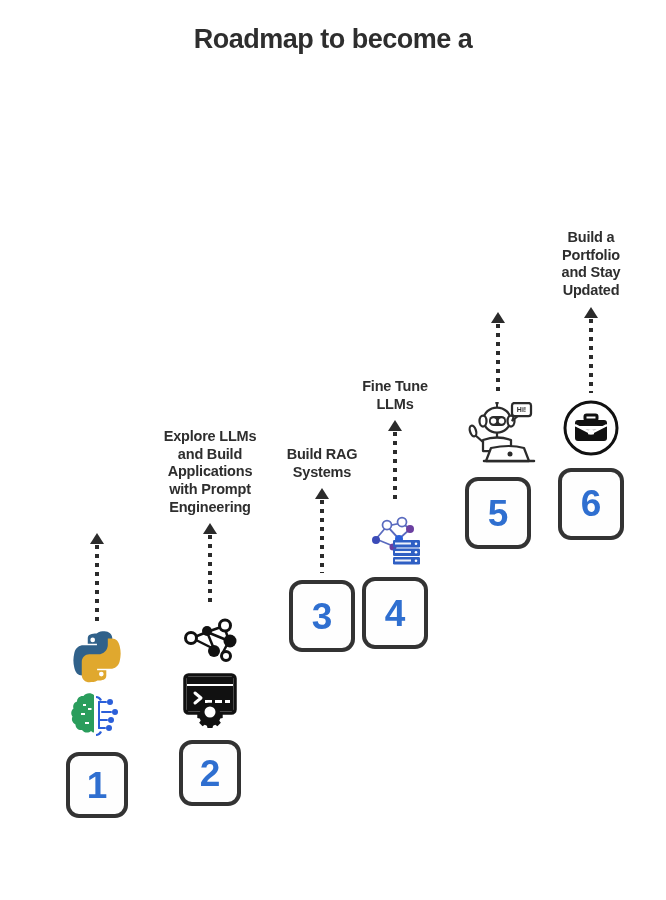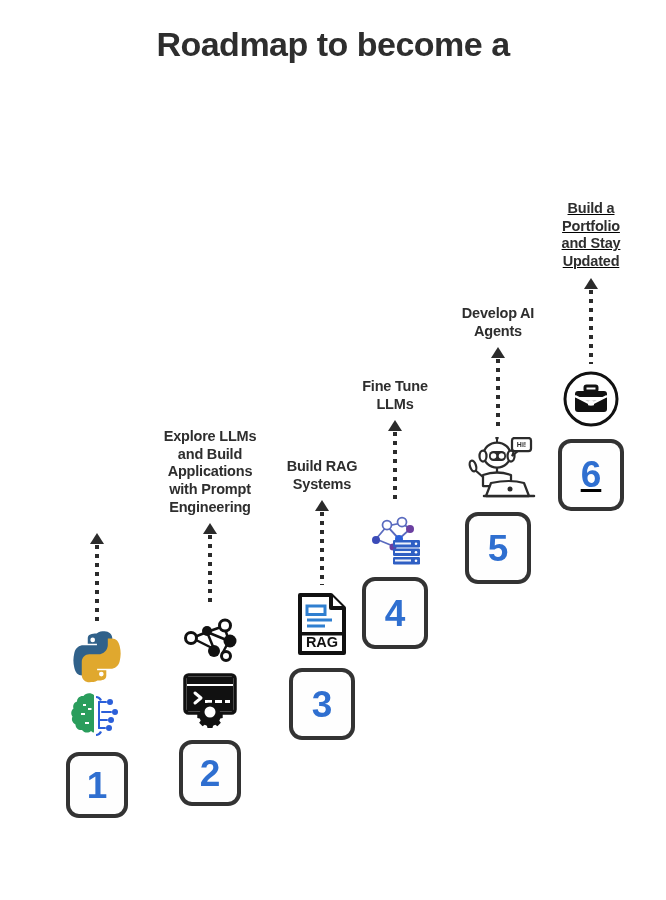--- a/index.html
+++ b/index.html
@@ -18,21 +18,21 @@
 
   
   #title-block {
     position: absolute;
     top: 20px;
     left: 0;
     width: 666px;
     text-align: center;
   }
   .title-line {
-    font-size: 34px;
+    font-size: 27px;
     font-weight: bold;
     color: #2e2e2e;
     letter-spacing: -0.5px;
     line-height: 1.42;
     white-space: nowrap;
   }
   .title-accent { color: #2d6fd1; }
 
   
   .step {
@@ -93,24 +93,24 @@
   .num-text {
     font-size: 37px;
     font-weight: bold;
     color: #2f6fd0;
     line-height: 1;
   }
 
   
   #step-1 { left: 22px;  top: 526px; }
   #step-2 { left: 135px; top: 428px; justify-content: center; }
-  #step-3 { left: 247px; top: 458px; }
+  #step-3 { left: 247px; top: 446px; }
   #step-4 { left: 320px; top: 378px; }
   #step-5 { left: 423px; top: 305px; }
-  #step-6 { left: 516px; top: 200px; text-decoration: underline; }
+  #step-6 { left: 516px; top: 229px; }
 
   #step-1 .arrow-shaft { height: 78px; }
   #step-2 .arrow-shaft { height: 72px; }
   #step-3 .arrow-shaft { height: 73px; }
   #step-4 .arrow-shaft { height: 70px; }
   #step-5 .arrow-shaft { height: 72px; }
   #step-6 .arrow-shaft { height: 74px; }
 </style>
 </head>
 <body>
@@ -212,33 +212,20 @@
     <span class="num-text">2</span>
   </div>
 </div>
 
 <div class="step" id="step-3">
   <div class="step-label">Build RAG
 Systems</div>
   <div class="arrow">
     <div class="arrow-head"></div>
     <div class="arrow-shaft"></div>
-  </div>
-  <div class="icon-stack">
-    <span>
-      <svg width="56" height="66" viewBox="0 0 112 132">
-        <path d="M12 8 h62 l26 26 v90 h-88 z" fill="#ffffff" stroke="#111111" stroke-width="8" stroke-linejoin="round"></path>
-        <path d="M74 8 v26 h26" fill="#ffffff" stroke="#111111" stroke-width="8" stroke-linejoin="round"></path>
-        <rect x="26" y="30" width="36" height="17" fill="none" stroke="#2f7fd0" stroke-width="6"></rect>
-        <rect x="26" y="55" width="50" height="6" fill="#2f7fd0"></rect>
-        <rect x="26" y="67" width="36" height="6" fill="#2f7fd0"></rect>
-        <rect x="10" y="82" width="92" height="7" fill="#111111"></rect>
-        <text x="56" y="112" font-family="Liberation Sans, sans-serif" font-size="29" font-weight="bold" fill="#111111" text-anchor="middle">RAG</text>
-      </svg>
-    </span>
   </div>
   <div class="num-box tall">
     <span class="num-text">3</span>
   </div>
 </div>
 
 <div class="step" id="step-4">
   <div class="step-label">Fine Tune
 LLMs</div>
   <div class="arrow">
@@ -274,22 +261,20 @@
         </g>
       </svg>
     </span>
   </div>
   <div class="num-box tall">
     <span class="num-text">4</span>
   </div>
 </div>
 
 <div class="step" id="step-5">
-  <div class="step-label">Develop AI
-Agents</div>
   <div class="arrow">
     <div class="arrow-head"></div>
     <div class="arrow-shaft"></div>
   </div>
   <div class="icon-stack">
     <span>
       <svg width="76" height="64" viewBox="0 0 152 128">
         <g stroke="#2b2b2b" stroke-width="4.5" fill="#ffffff" stroke-linejoin="round">
           <ellipse cx="74" cy="36" rx="27" ry="25"></ellipse>
           <rect x="58" y="28" width="34" height="20" rx="9" fill="#2b2b2b" stroke="none"></rect>

